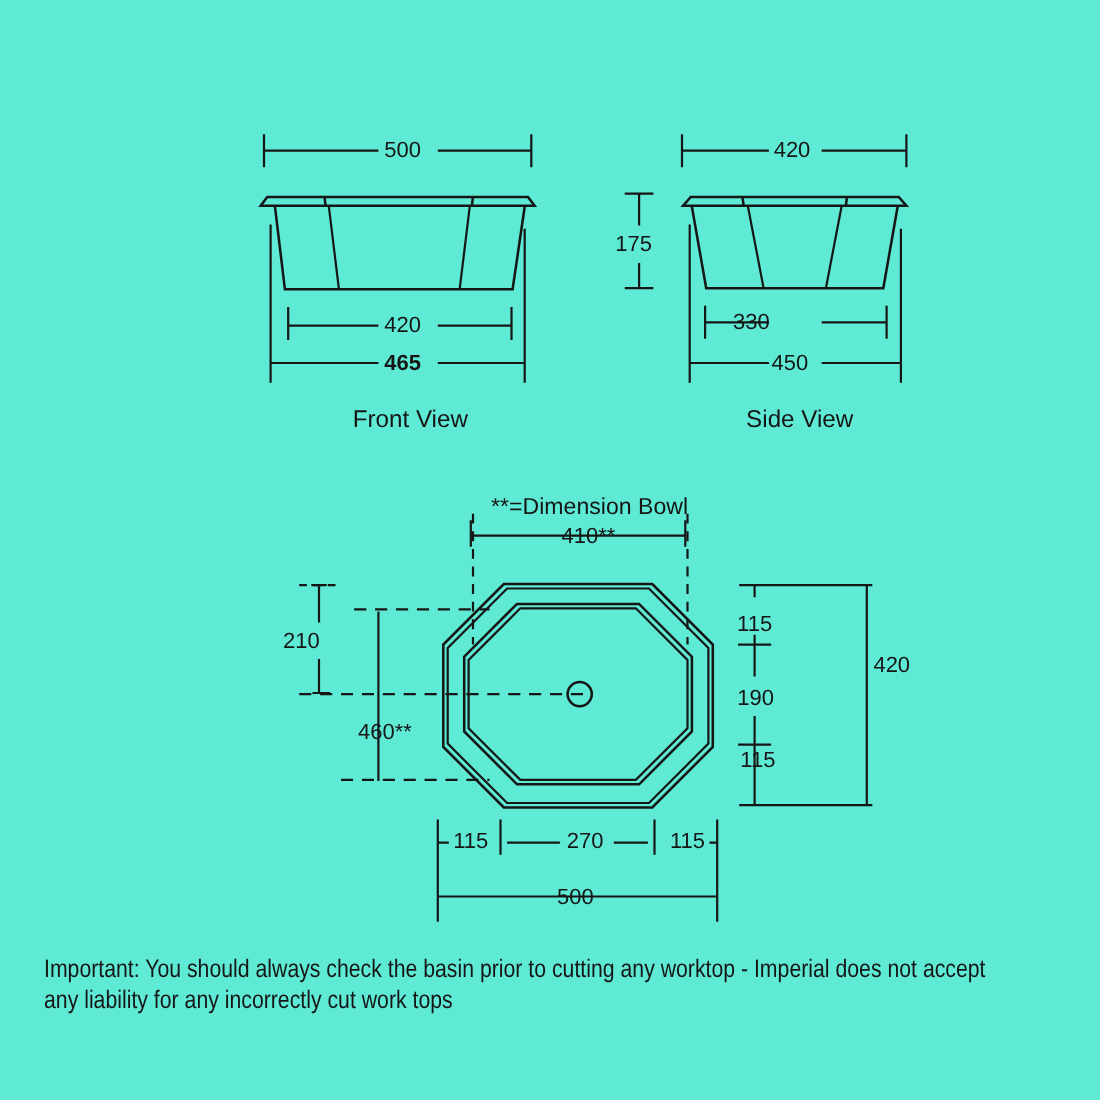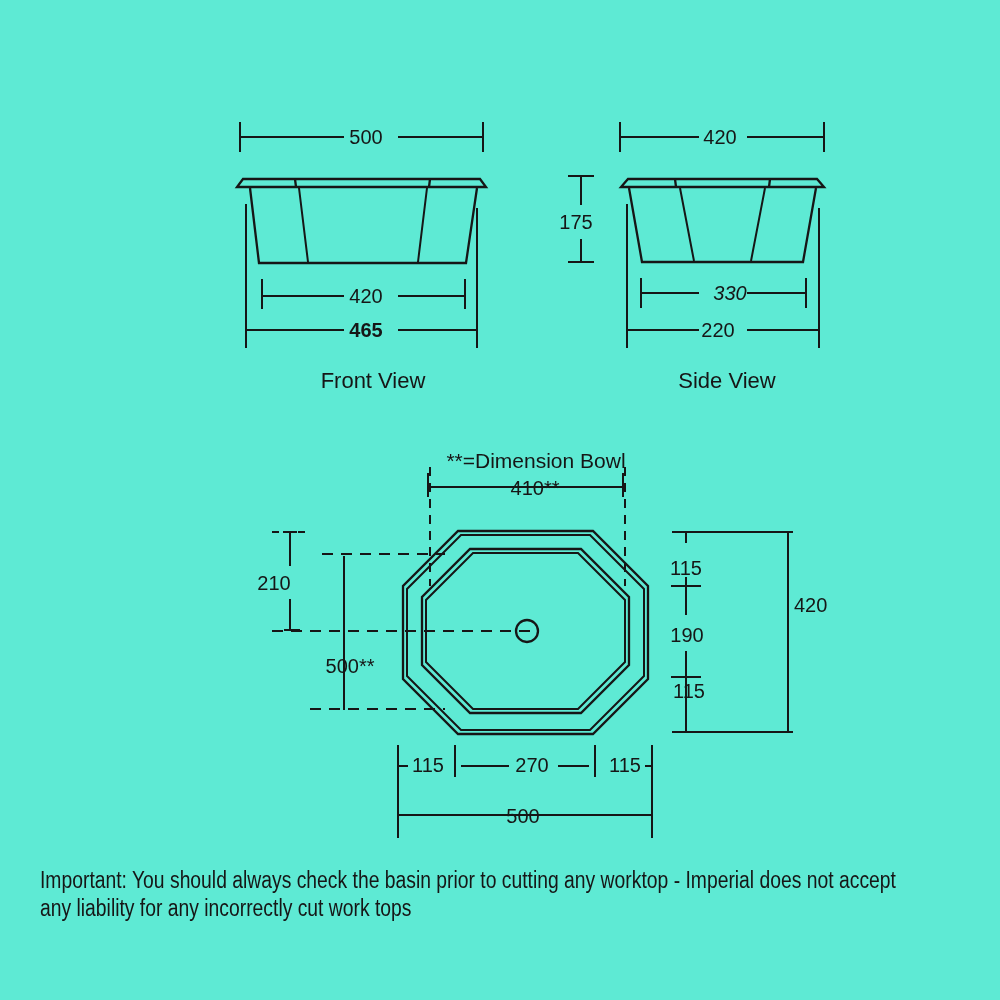--- a/index.html
+++ b/index.html
@@ -72,28 +72,28 @@
     </g>
   </svg>
 
   <div class="lbl dim" style="left:321px;top:126px;">500</div>
   <div class="lbl dim" style="left:321px;top:285px;">420</div>
   <div class="lbl dim" style="left:321px;top:319px;font-weight:bold;">465</div>
   <div class="lbl view-label" style="left:303px;top:357px;">Front View</div>
 
   <div class="lbl dim" style="left:675px;top:126px;">420</div>
   <div class="lbl dim" style="left:531px;top:211px;">175</div>
-  <div class="lbl dim" style="left:685px;top:282px;font-style:italic;">330</div>
-  <div class="lbl dim" style="left:673px;top:319px;">220</div>
+  <div class="lbl dim" style="left:638px;top:282px;">330</div>
+  <div class="lbl dim" style="left:673px;top:319px;">450</div>
   <div class="lbl view-label" style="left:657px;top:357px;">Side View</div>
 
   <div class="lbl legend" style="left:436px;top:449px;">**=Dimension Bowl</div>
   <div class="lbl dim" style="left:490px;top:477px;">410**</div>
   <div class="lbl dim" style="left:229px;top:572px;">210</div>
-  <div class="lbl dim" style="left:305px;top:655px;">500**</div>
+  <div class="lbl dim" style="left:305px;top:655px;">460**</div>
 
   <div class="lbl dim" style="left:641px;top:557px;">115</div>
   <div class="lbl dim" style="left:642px;top:624px;">190</div>
   <div class="lbl dim" style="left:644px;top:680px;">115</div>
   <div class="lbl dim" style="left:794px;top:594px;width:70px;text-align:left;">420</div>
 
   <div class="lbl dim" style="left:383px;top:754px;">115</div>
   <div class="lbl dim" style="left:487px;top:754px;">270</div>
   <div class="lbl dim" style="left:580px;top:754px;">115</div>
   <div class="lbl dim" style="left:478px;top:805px;">500</div>

